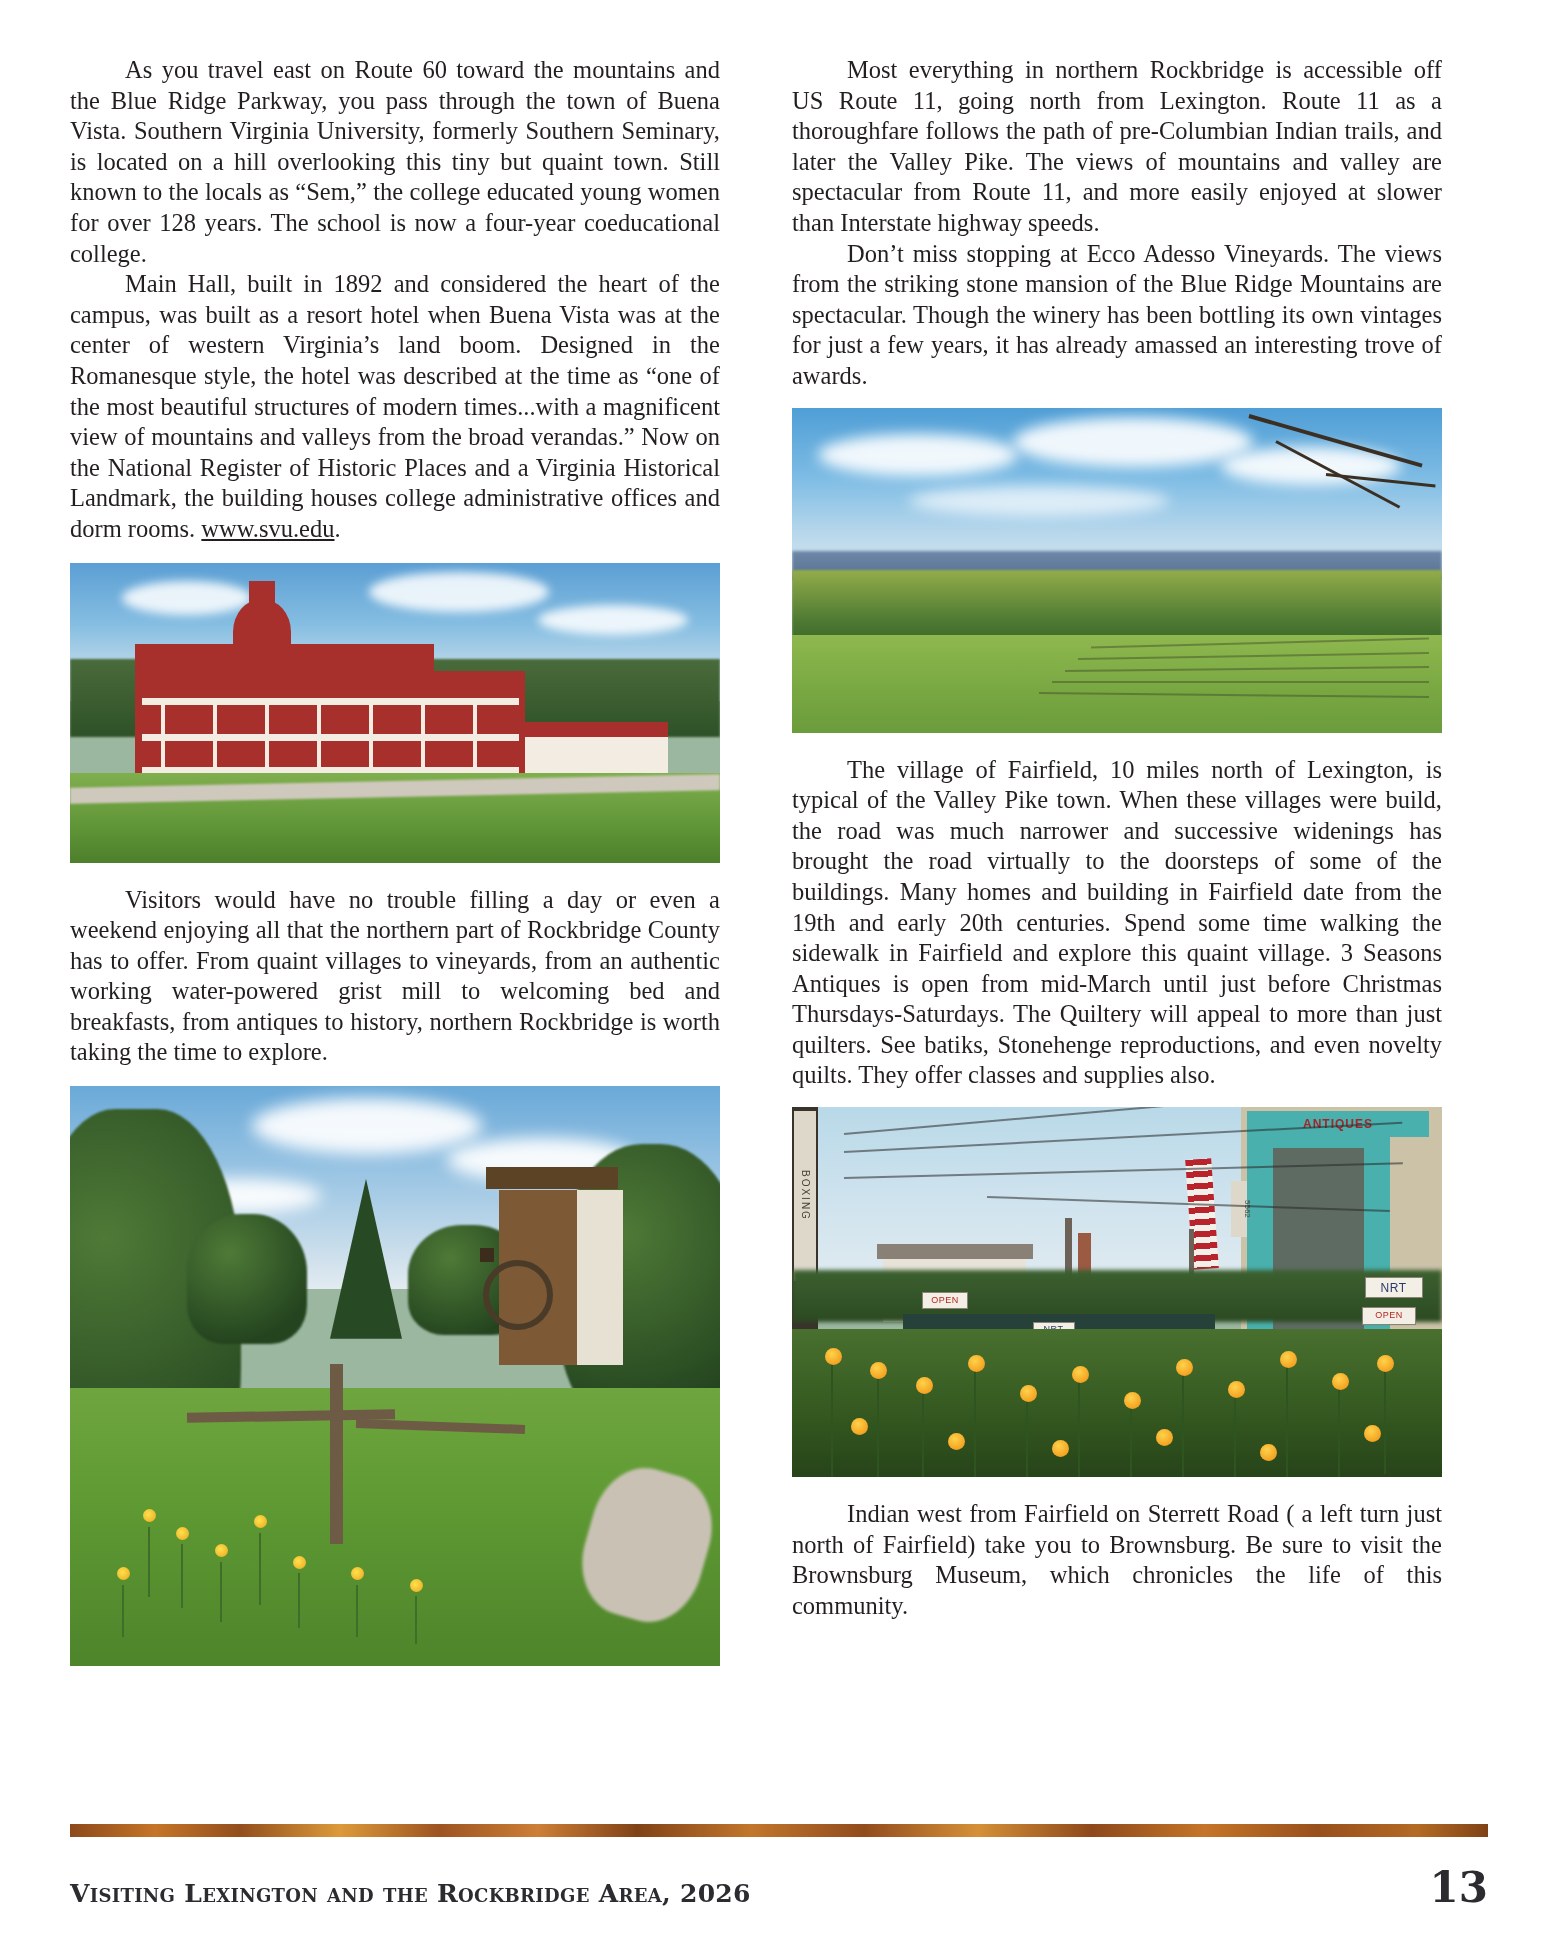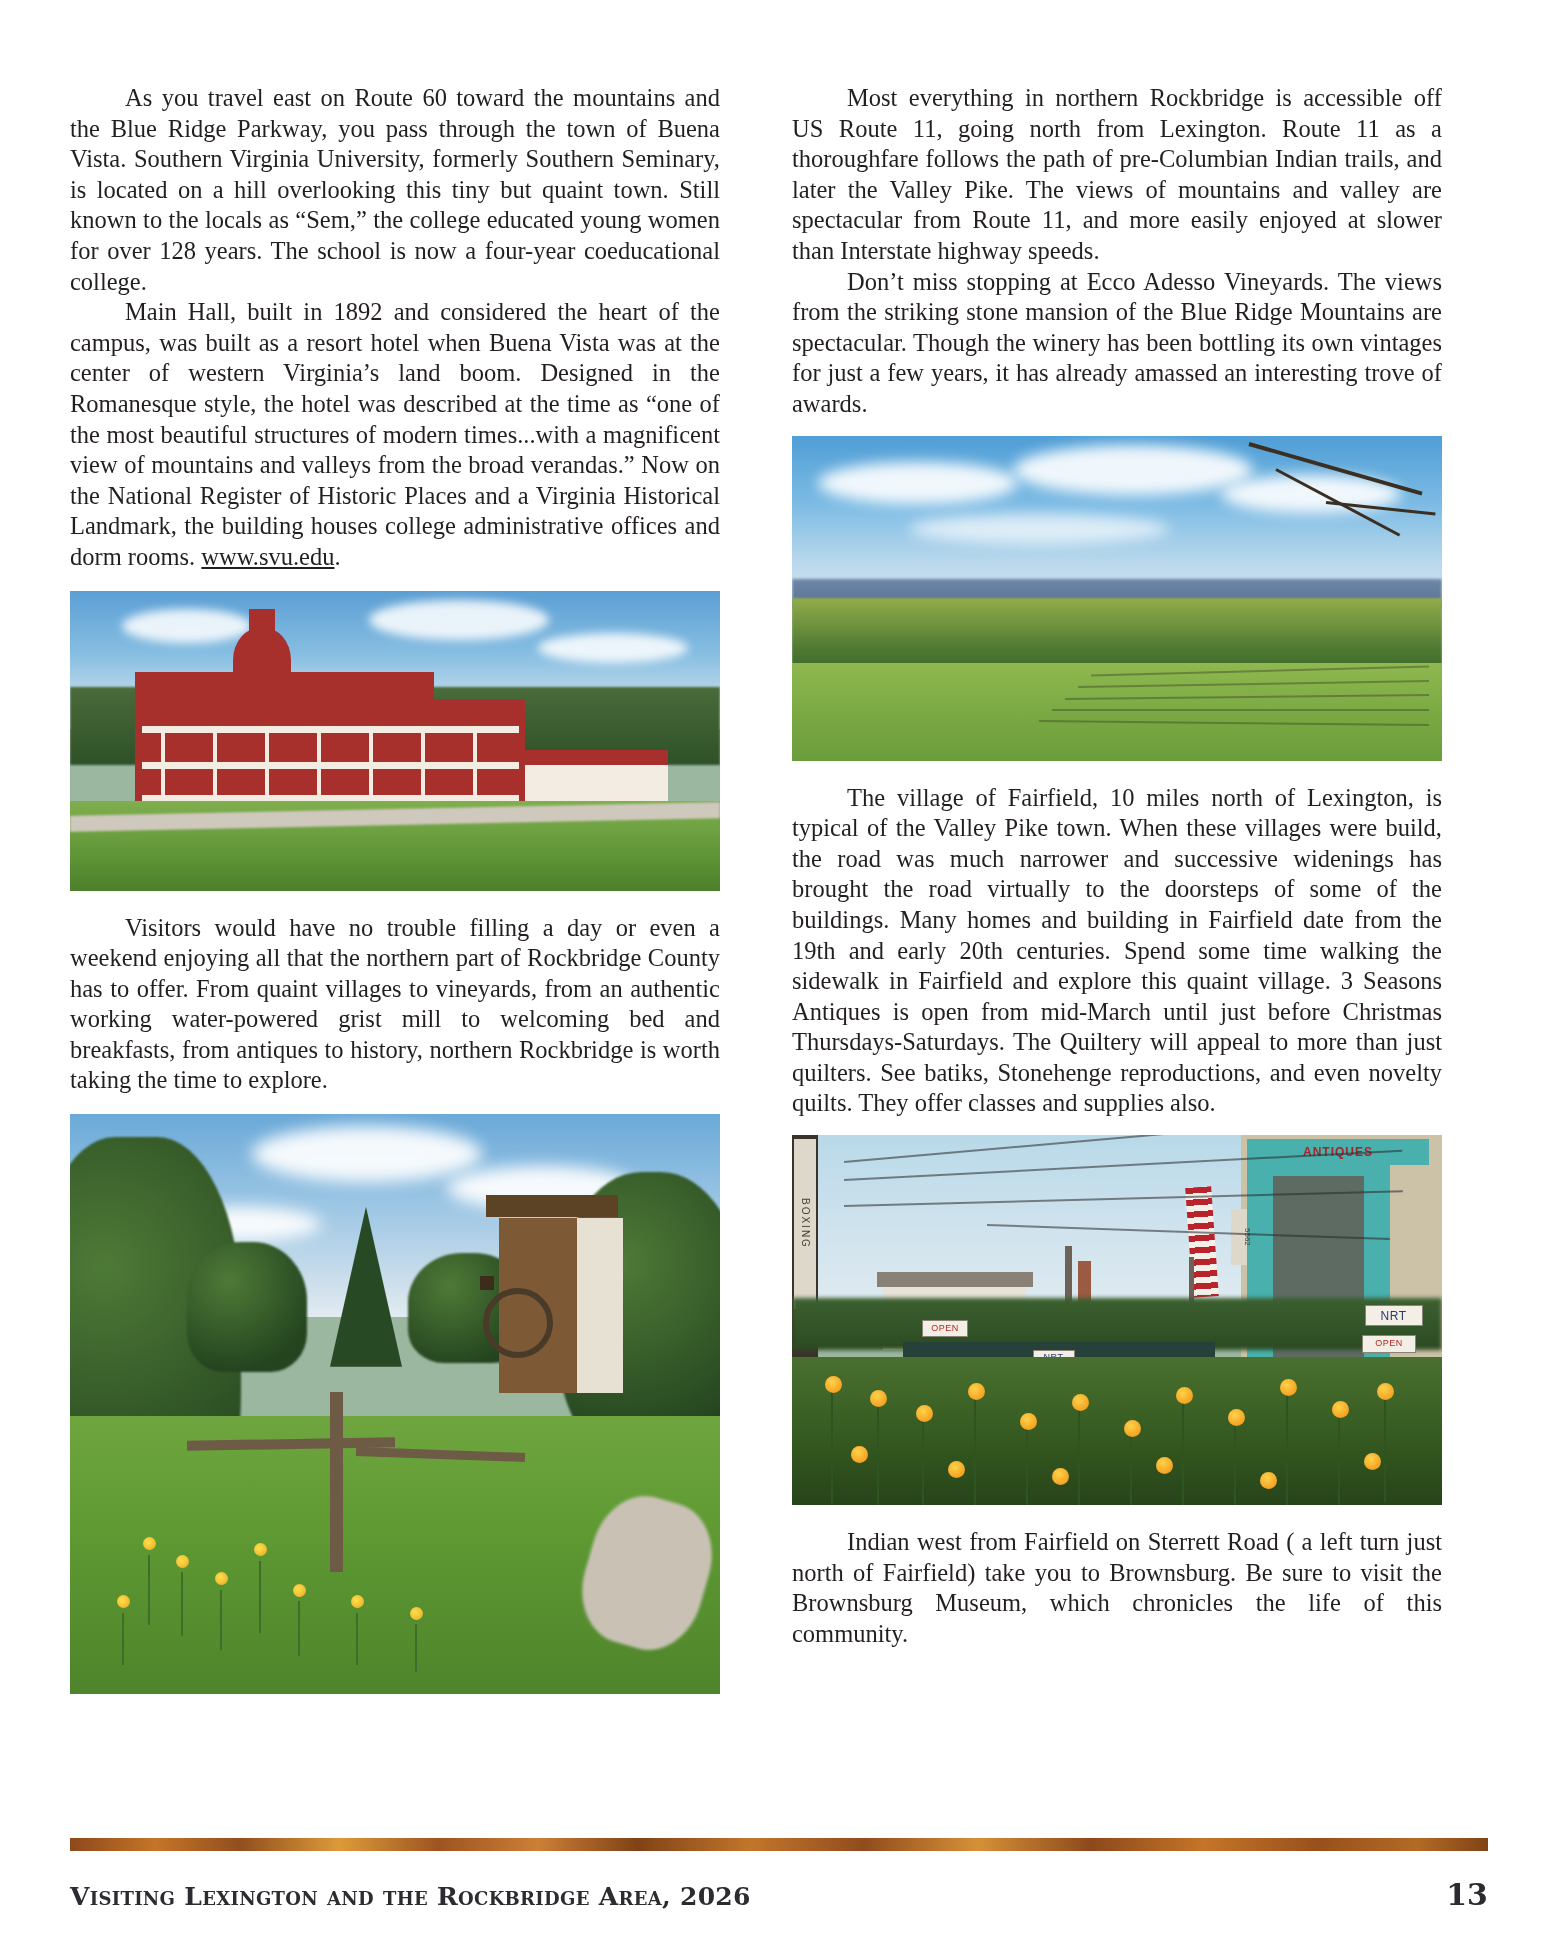--- a/index.html
+++ b/index.html
@@ -8,21 +8,20 @@
     background:#ffffff;
     font-family:"Liberation Serif","DejaVu Serif",serif;
     color:#231f20;
     position:relative;
     overflow:hidden;
   }
   .page{
     position:absolute;inset:0;
     padding:55px 70px 0 70px;
     box-sizing:border-box;
-    margin-top:28px;
   }
   .columns{
     display:flex;
     gap:72px;
     align-items:flex-start;
   }
   .col{width:650px;flex:0 0 650px;}
 
   p.body{
     margin:0;
@@ -148,21 +147,21 @@
     font-family:"DejaVu Serif","Liberation Serif",serif;
     font-weight:bold;
     font-size:25px;
     letter-spacing:.3px;
     color:#2b2b30;
     font-variant:small-caps;
   }
   .footer-page{
     font-family:"DejaVu Serif","Liberation Serif",serif;
     font-weight:bold;
-    font-size:30px;
+    font-size:42px;
     color:#2b2b30;
   }
 </style>
 </head>
 <body>
 
 <div class="page">
 
   <div class="columns">
 

